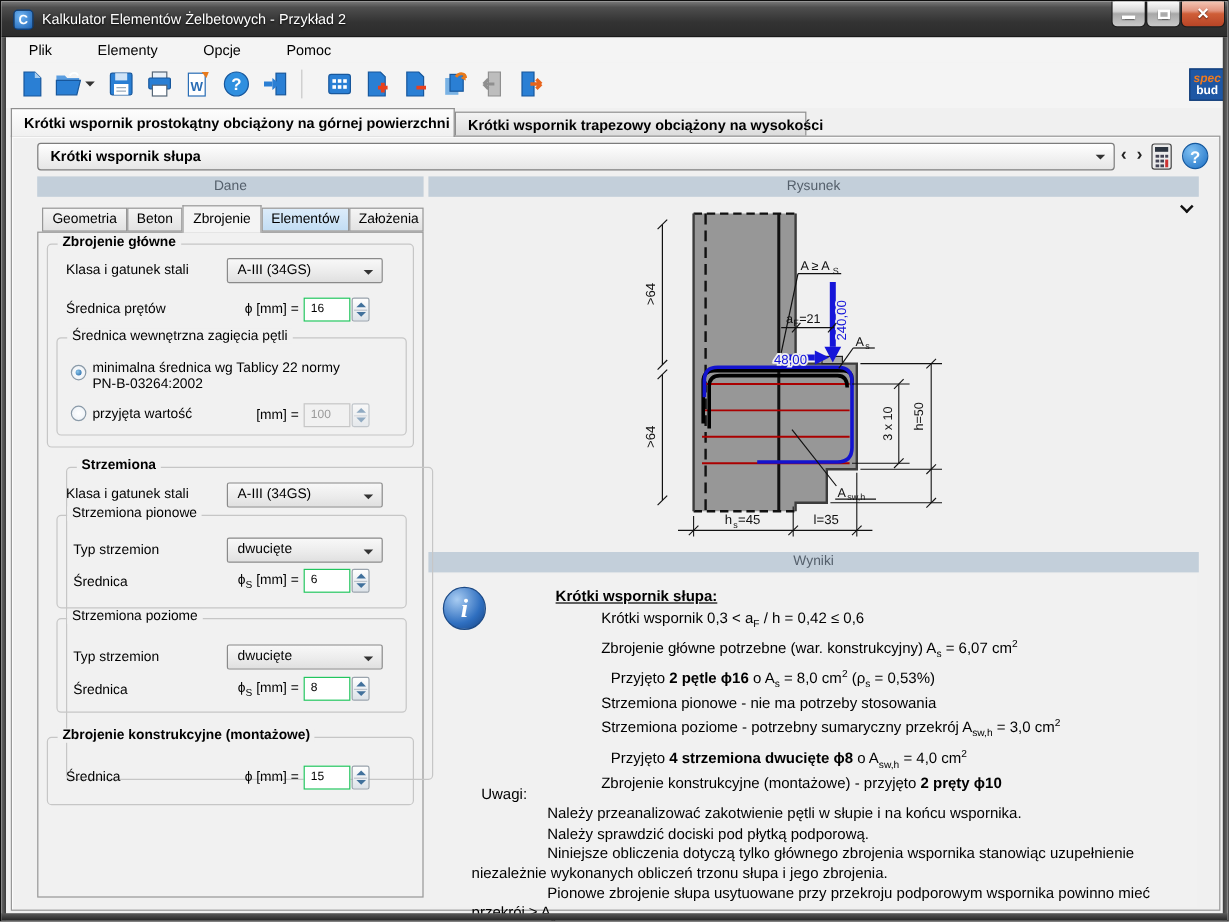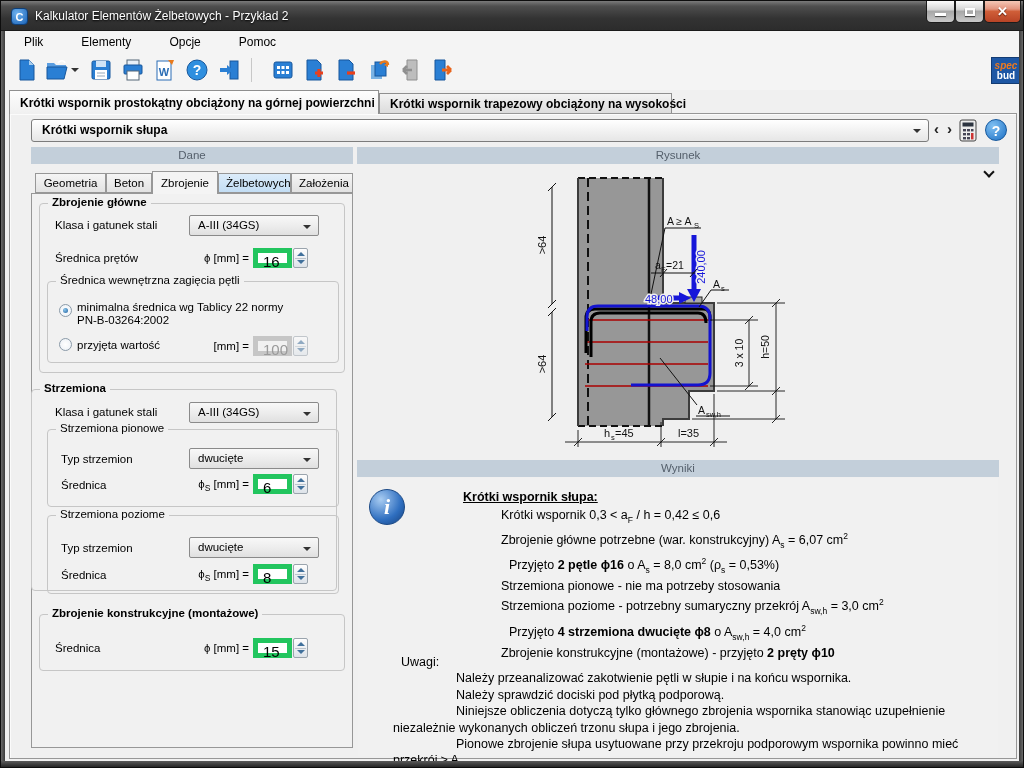--- a/index.html
+++ b/index.html
@@ -66,21 +66,21 @@
   .tabbody{position:absolute;left:30px;top:192px;width:322px;height:555px;border:1px solid #979797;background:#f1f1f1;z-index:6;}
   
   .grp{position:absolute;border:1px solid #c6c6c6;border-radius:4px;z-index:8;}
   .gt{position:absolute;top:-8px;left:8px;background:#f1f1f1;padding:0 4px;font-size:11.5px;white-space:nowrap;z-index:9;}
   .gt.b{font-weight:bold;}
   .lbl{position:absolute;font-size:11.5px;white-space:nowrap;z-index:9;}
   .unit{position:absolute;font-size:11.5px;white-space:nowrap;text-align:right;z-index:9;}
   sub{font-size:8.5px;} sup{font-size:8.5px;}
   .cmb{position:absolute;height:21px;border:1px solid #8a8a8a;border-radius:2px;z-index:9;
     background:linear-gradient(#f8f8f8,#ececec 55%,#e0e0e0);font-size:11.5px;line-height:19px;padding-left:8px;}
-  .sbox{position:absolute;width:39px;height:20px;border:5px solid #22c55e;background:#fff;font-size:15px;line-height:18px;padding-left:5px;z-index:9;}
+  .sbox{position:absolute;width:39px;height:20px;border:1px solid #22c55e;background:#fff;font-size:10px;line-height:18px;padding-left:5px;z-index:9;}
   .sbox.dis{background:#f1f1f1;color:#9a9a9a;border-color:#c6c6c6;}
   .spin{position:absolute;width:15px;height:20px;border:1px solid #9aa4ad;border-radius:2px;z-index:9;
     background:linear-gradient(#fefefe,#dde3e9);}
   .spin:before{content:"";position:absolute;left:1px;right:1px;top:9px;border-top:1px solid #bcc4cc;}
   .spin .up{position:absolute;left:3px;top:3px;width:0;height:0;border:4px solid transparent;border-bottom:4px solid #41719c;border-top:none;}
   .spin .dn{position:absolute;left:3px;bottom:3px;width:0;height:0;border:4px solid transparent;border-top:4px solid #41719c;border-bottom:none;}
   .spin.dis{opacity:.55;}
   .rad{position:absolute;width:13px;height:13px;border-radius:50%;border:1px solid #8a9aa8;background:radial-gradient(#fff,#e9eff5);z-index:9;}
   .rad.sel:after{content:"";position:absolute;inset:3px;border-radius:50%;background:radial-gradient(circle at 35% 35%,#8ac6ec,#1f5f9e);}
   
@@ -256,21 +256,21 @@
         </g>
         <rect x="12" y="14" width="2.5" height="6.4" fill="#c33"></rect>
       </svg>
   </div>
   <div class="helpbtn"><span>?</span></div>
 
   <div class="phdr" style="left:30px;top:146px;width:322px">Dane</div>
   <div class="ltab ina" style="left:34px;width:71px">Geometria</div>
   <div class="ltab ina" style="left:105px;width:46px">Beton</div>
   <div class="ltab act" style="left:151px;width:66px">Zbrojenie</div>
-  <div class="ltab ina blue" style="left:217px;width:73px">Żelbetowych</div>
+  <div class="ltab ina blue" style="left:217px;width:73px">Elementów</div>
   <div class="ltab ina" style="left:290px;width:62px">Założenia</div>
   <div class="tabbody"></div>
 
   <div class="grp" style="left:38px;top:202px;width:306px;height:170px">
     <span class="gt b">Zbrojenie główne</span>
   </div>
   <span class="lbl" style="left:54px;top:218px">Klasa i gatunek stali</span>
   <div class="cmb" style="left:188px;top:214px;width:130px">
     <span>A-III (34GS)</span><div class="ca"></div>
   </div>
@@ -290,21 +290,21 @@
   <span class="lbl" style="left:76px;top:313px">PN-B-03264:2002</span>
   <div class="rad" style="left:58px;top:337px"></div>
   <span class="lbl" style="left:76px;top:338px">przyjęta wartość</span>
   <span class="unit gray" style="left:196px;top:339px;width:52px">[mm] =</span>
   <div class="sbox dis" style="left:252px;top:335px">100</div>
   <div class="spin dis" style="left:292px;top:335px">
       <div class="up"></div>
       <div class="dn"></div>
     </div>
 
-  <div class="grp" style="left:30px;top:388px;width:306px;height:202px">
+  <div class="grp" style="left:54px;top:388px;width:306px;height:261px">
     <span class="gt b">Strzemiona</span>
   </div>
   <span class="lbl" style="left:54px;top:405px">Klasa i gatunek stali</span>
   <div class="cmb" style="left:188px;top:401px;width:130px">
     <span>A-III (34GS)</span><div class="ca"></div>
   </div>
 
   <div class="grp" style="left:46px;top:428px;width:292px;height:78px">
     <span class="gt">Strzemiona pionowe</span>
   </div>

